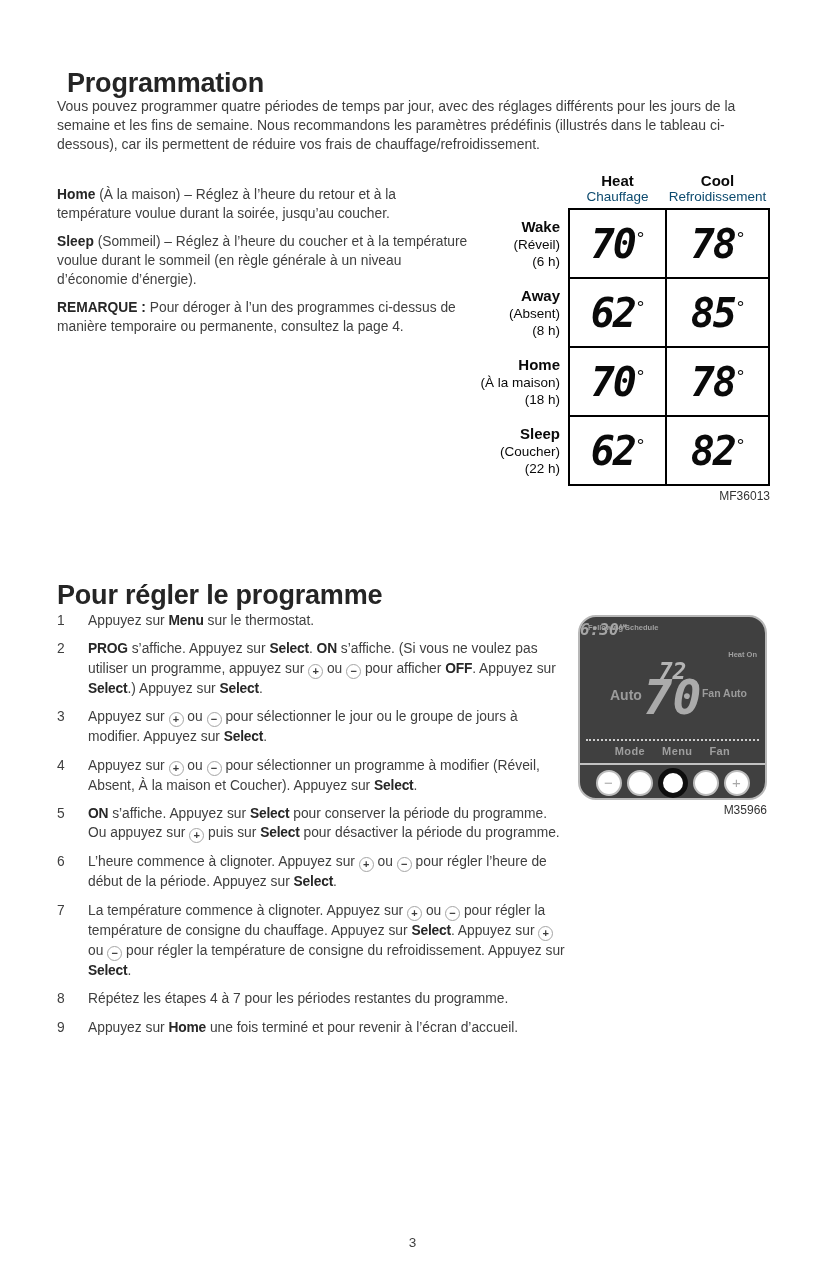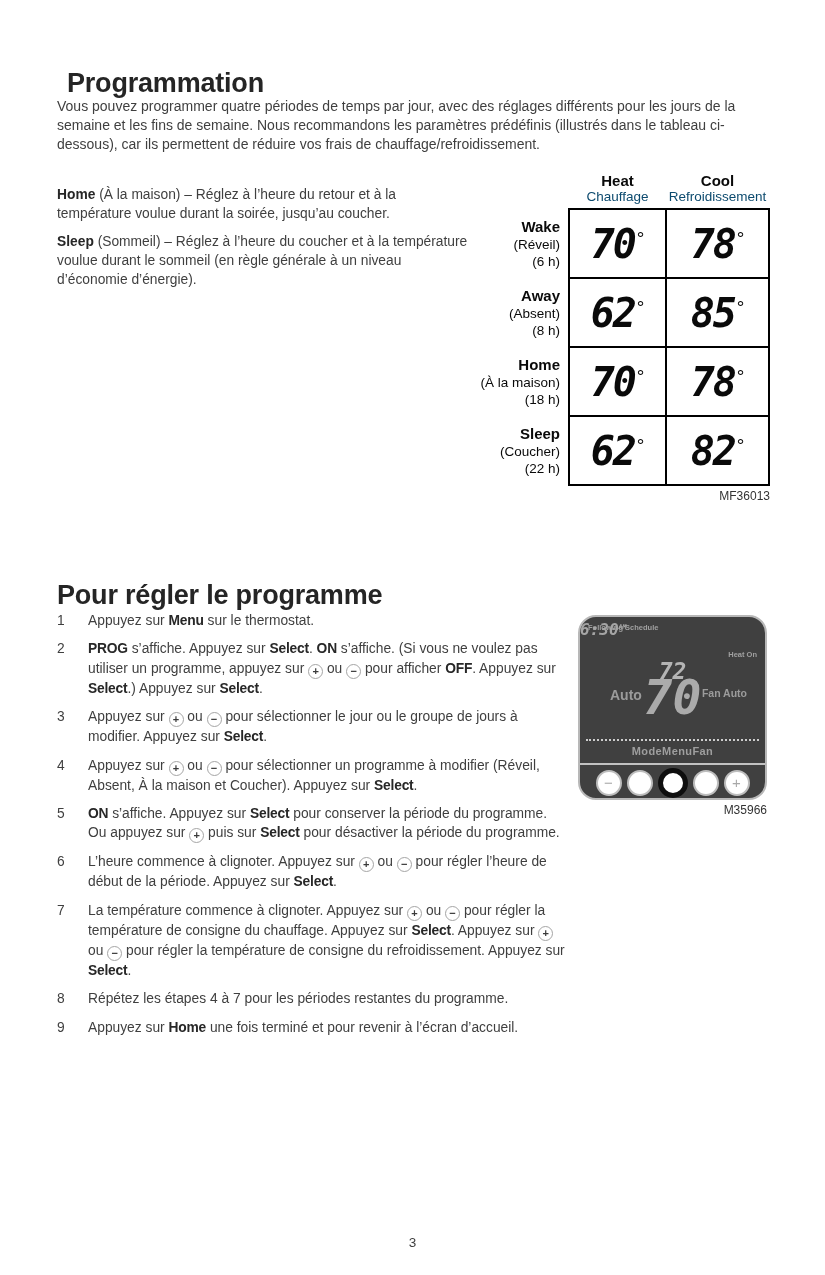--- a/index.html
+++ b/index.html
@@ -50,41 +50,42 @@
   .tframe{position:relative;width:185px;height:181px;border:2px solid #b8b8b8;border-radius:18px;background:#404040;}
   .t-status{position:absolute;left:8px;top:6px;font-size:7.5px;font-weight:600;color:#a0a0a0;}
   .t-time{position:absolute;left:0;right:14px;top:3px;text-align:left;font-size:16px;color:#a5a5a5;}
   .t-ampm{font-size:6.5px;vertical-align:super;font-style:italic;font-weight:700;}
   .t-heaton{position:absolute;right:8px;top:33px;font-size:7.5px;font-weight:600;color:#a0a0a0;}
   .t-sp{position:absolute;left:0;right:0;top:43px;text-align:center;font-size:23px;color:#b4b4b4;line-height:1;}
   .t-temp{position:absolute;left:0;right:0;top:56px;text-align:center;font-size:48px;color:#ababab;line-height:1;}
   .t-auto{position:absolute;left:30px;top:70px;font-size:14px;font-weight:700;color:#9b9b9b;}
   .t-fan{position:absolute;right:18px;top:70px;font-size:10.5px;font-weight:700;color:#9b9b9b;}
   .t-dots{position:absolute;left:6px;right:6px;top:122px;border-top:2px dotted #cdcdcd;}
-  .t-labels{position:absolute;left:0;right:0;top:128px;display:flex;justify-content:center;
+  .t-labels{position:absolute;left:0;right:0;top:128px;display:flex;justify-content:center;gap:17px;
             font-size:11px;font-weight:600;color:#9e9e9e;letter-spacing:0.4px;}
   .t-divider{position:absolute;left:0;right:0;top:146px;border-top:2px solid #c2c2c2;}
   .t-btns{position:absolute;left:0;right:0;top:150px;bottom:0;display:flex;align-items:center;justify-content:center;gap:5px;}
   .tbtn{width:26px;height:26px;border:2px solid #bdbdbd;border-radius:50%;display:flex;align-items:center;
         justify-content:center;color:#a8a8a8;font-size:15px;font-weight:400;box-sizing:border-box;background:#fff;}
   .tbtn.hl{width:30px;height:30px;border:5px solid #0e0e0e;}
 
   .pagenum{left:0;width:100%;text-align:center;font-size:13.5px;color:#3f3f3f;}
 </style>
 </head>
 <body>
 
 <h1 class="abs h1" style="left:57px;top:50px;margin-left:10px;">Programmation</h1>
 
 <p class="abs intro" style="left:57px;top:97px;margin:0;">Vous pouvez programmer quatre périodes de temps par jour, avec des réglages différents pour les jours de la semaine et les fins de semaine. Nous recommandons les paramètres prédéfinis (illustrés dans le tableau ci-dessous), car ils permettent de réduire vos frais de chauffage/refroidissement.</p>
 
 <div class="abs defs" style="left:57px;top:185px;">
 
     <p class="def"><b>Home</b> (À la maison) – Réglez à l’heure du retour et à la température voulue durant la soirée, jusqu’au coucher.</p>
     <p class="def"><b>Sleep</b> (Sommeil) – Réglez à l’heure du coucher et à la température voulue durant le sommeil (en règle générale à un niveau d’économie d’énergie).</p>
+    <p class="def"><b>REMARQUE :</b> Pour déroger à l’un des programmes ci-dessus de manière temporaire ou permanente, consultez la page 4.</p>
   </div>
 
 <div class="abs schedwrap" style="left:470px;top:172px;">
   <table class="sched">
     <thead>
       <tr>
         <th class="rl"></th>
         <th class="hcell">
           <b>Heat</b>
           <span>Chauffage</span>

